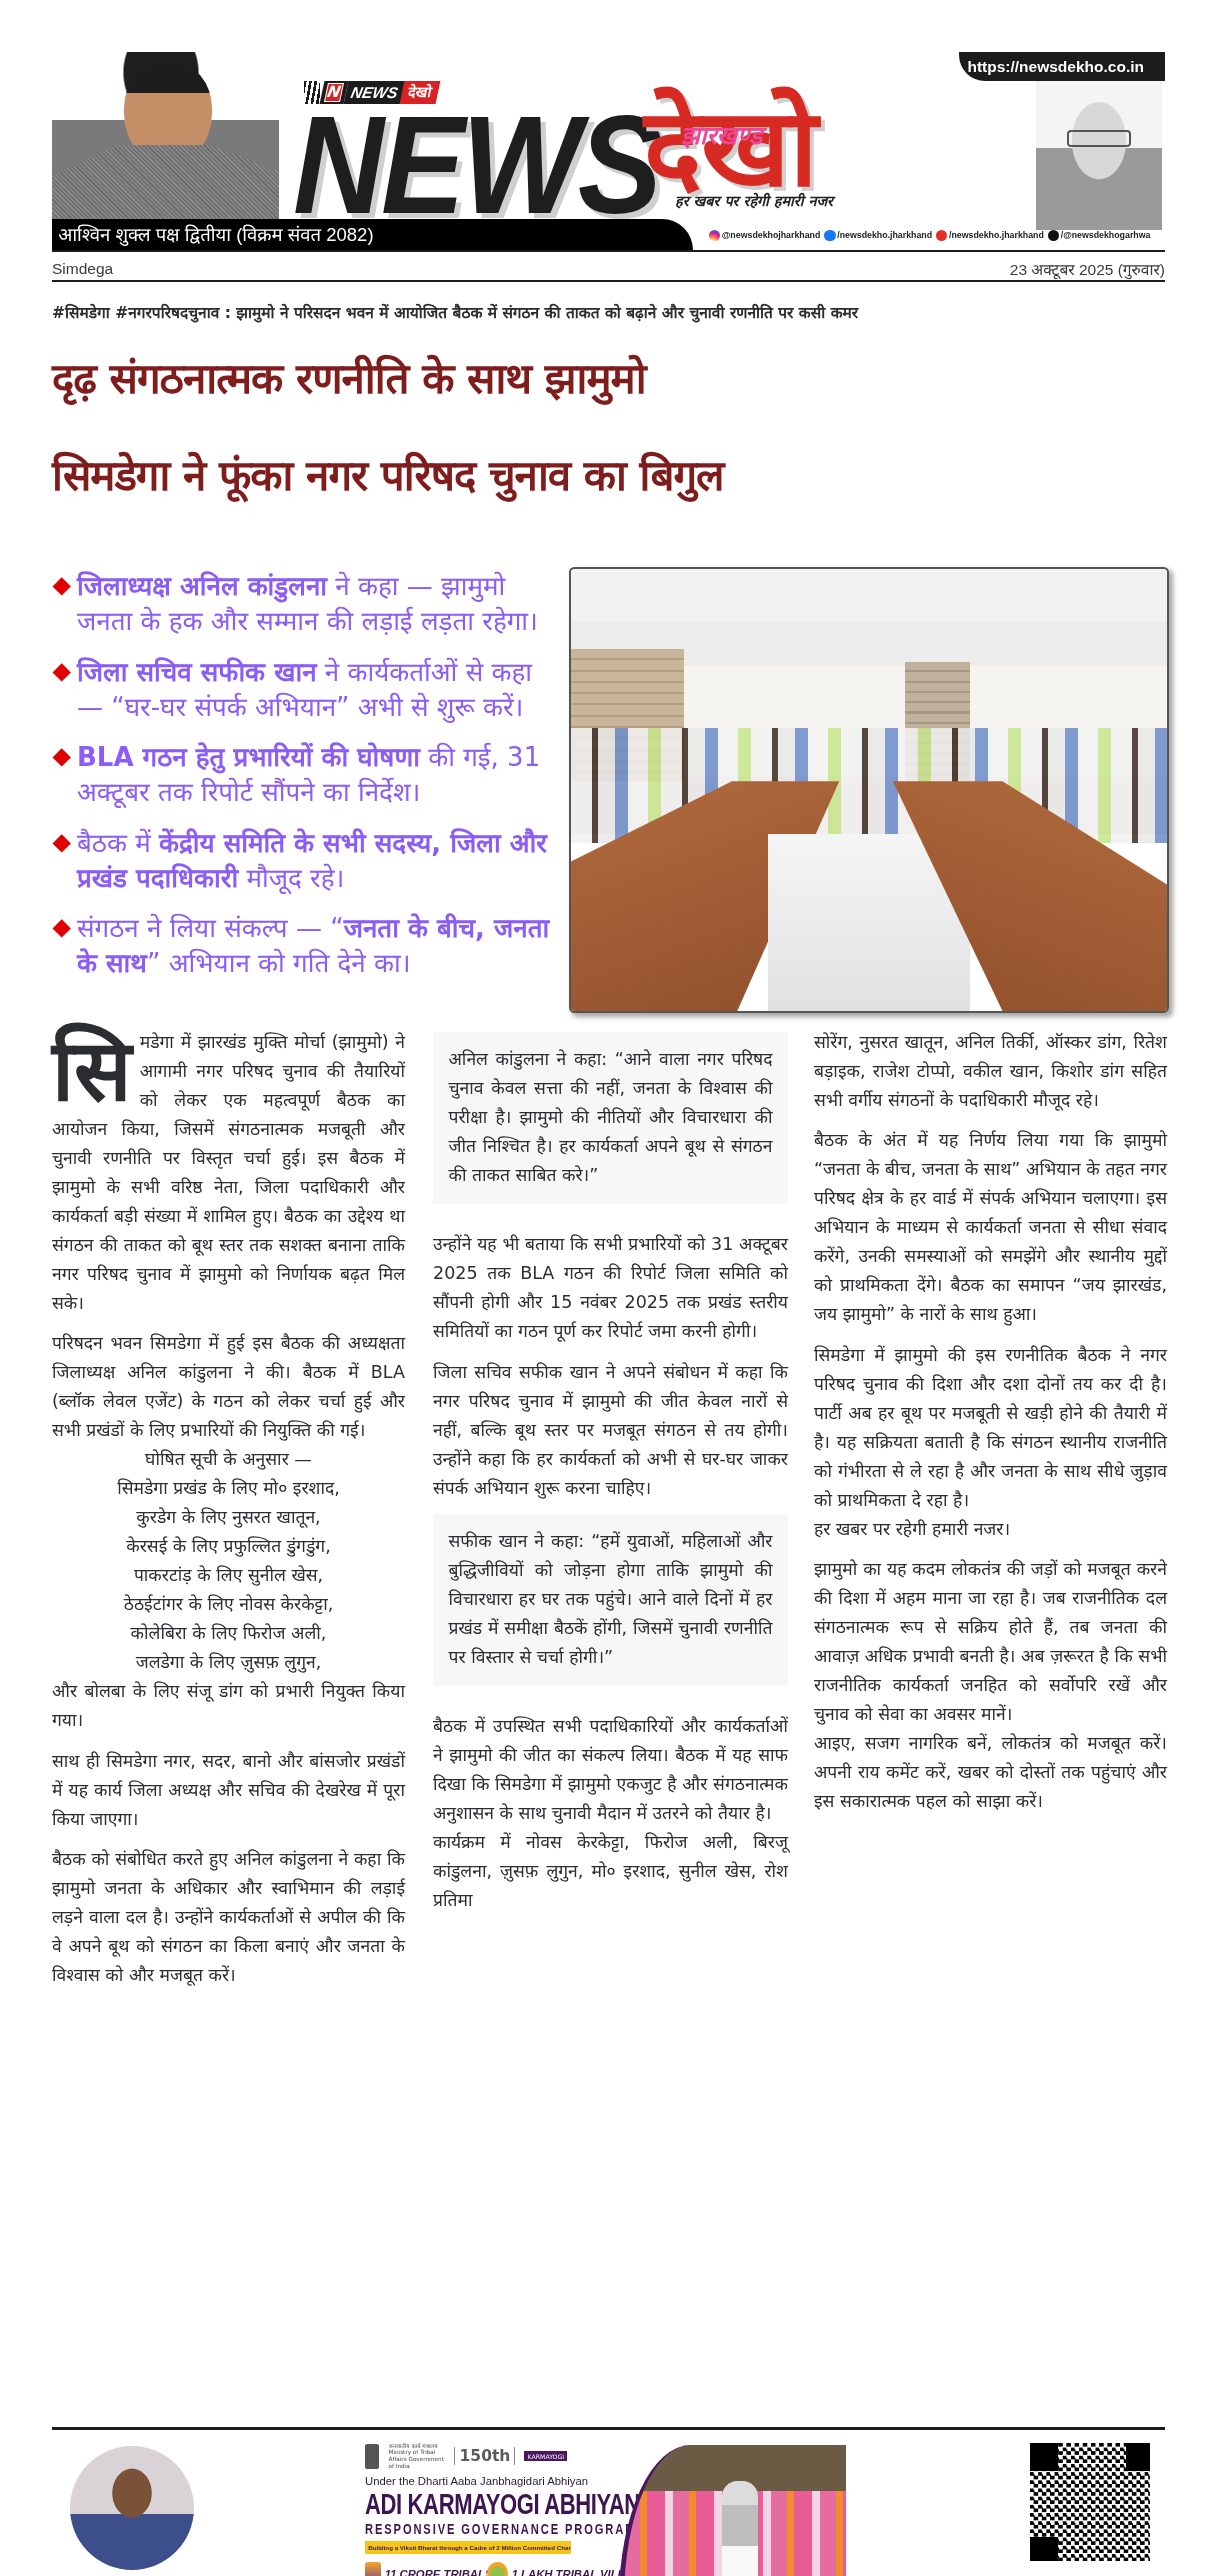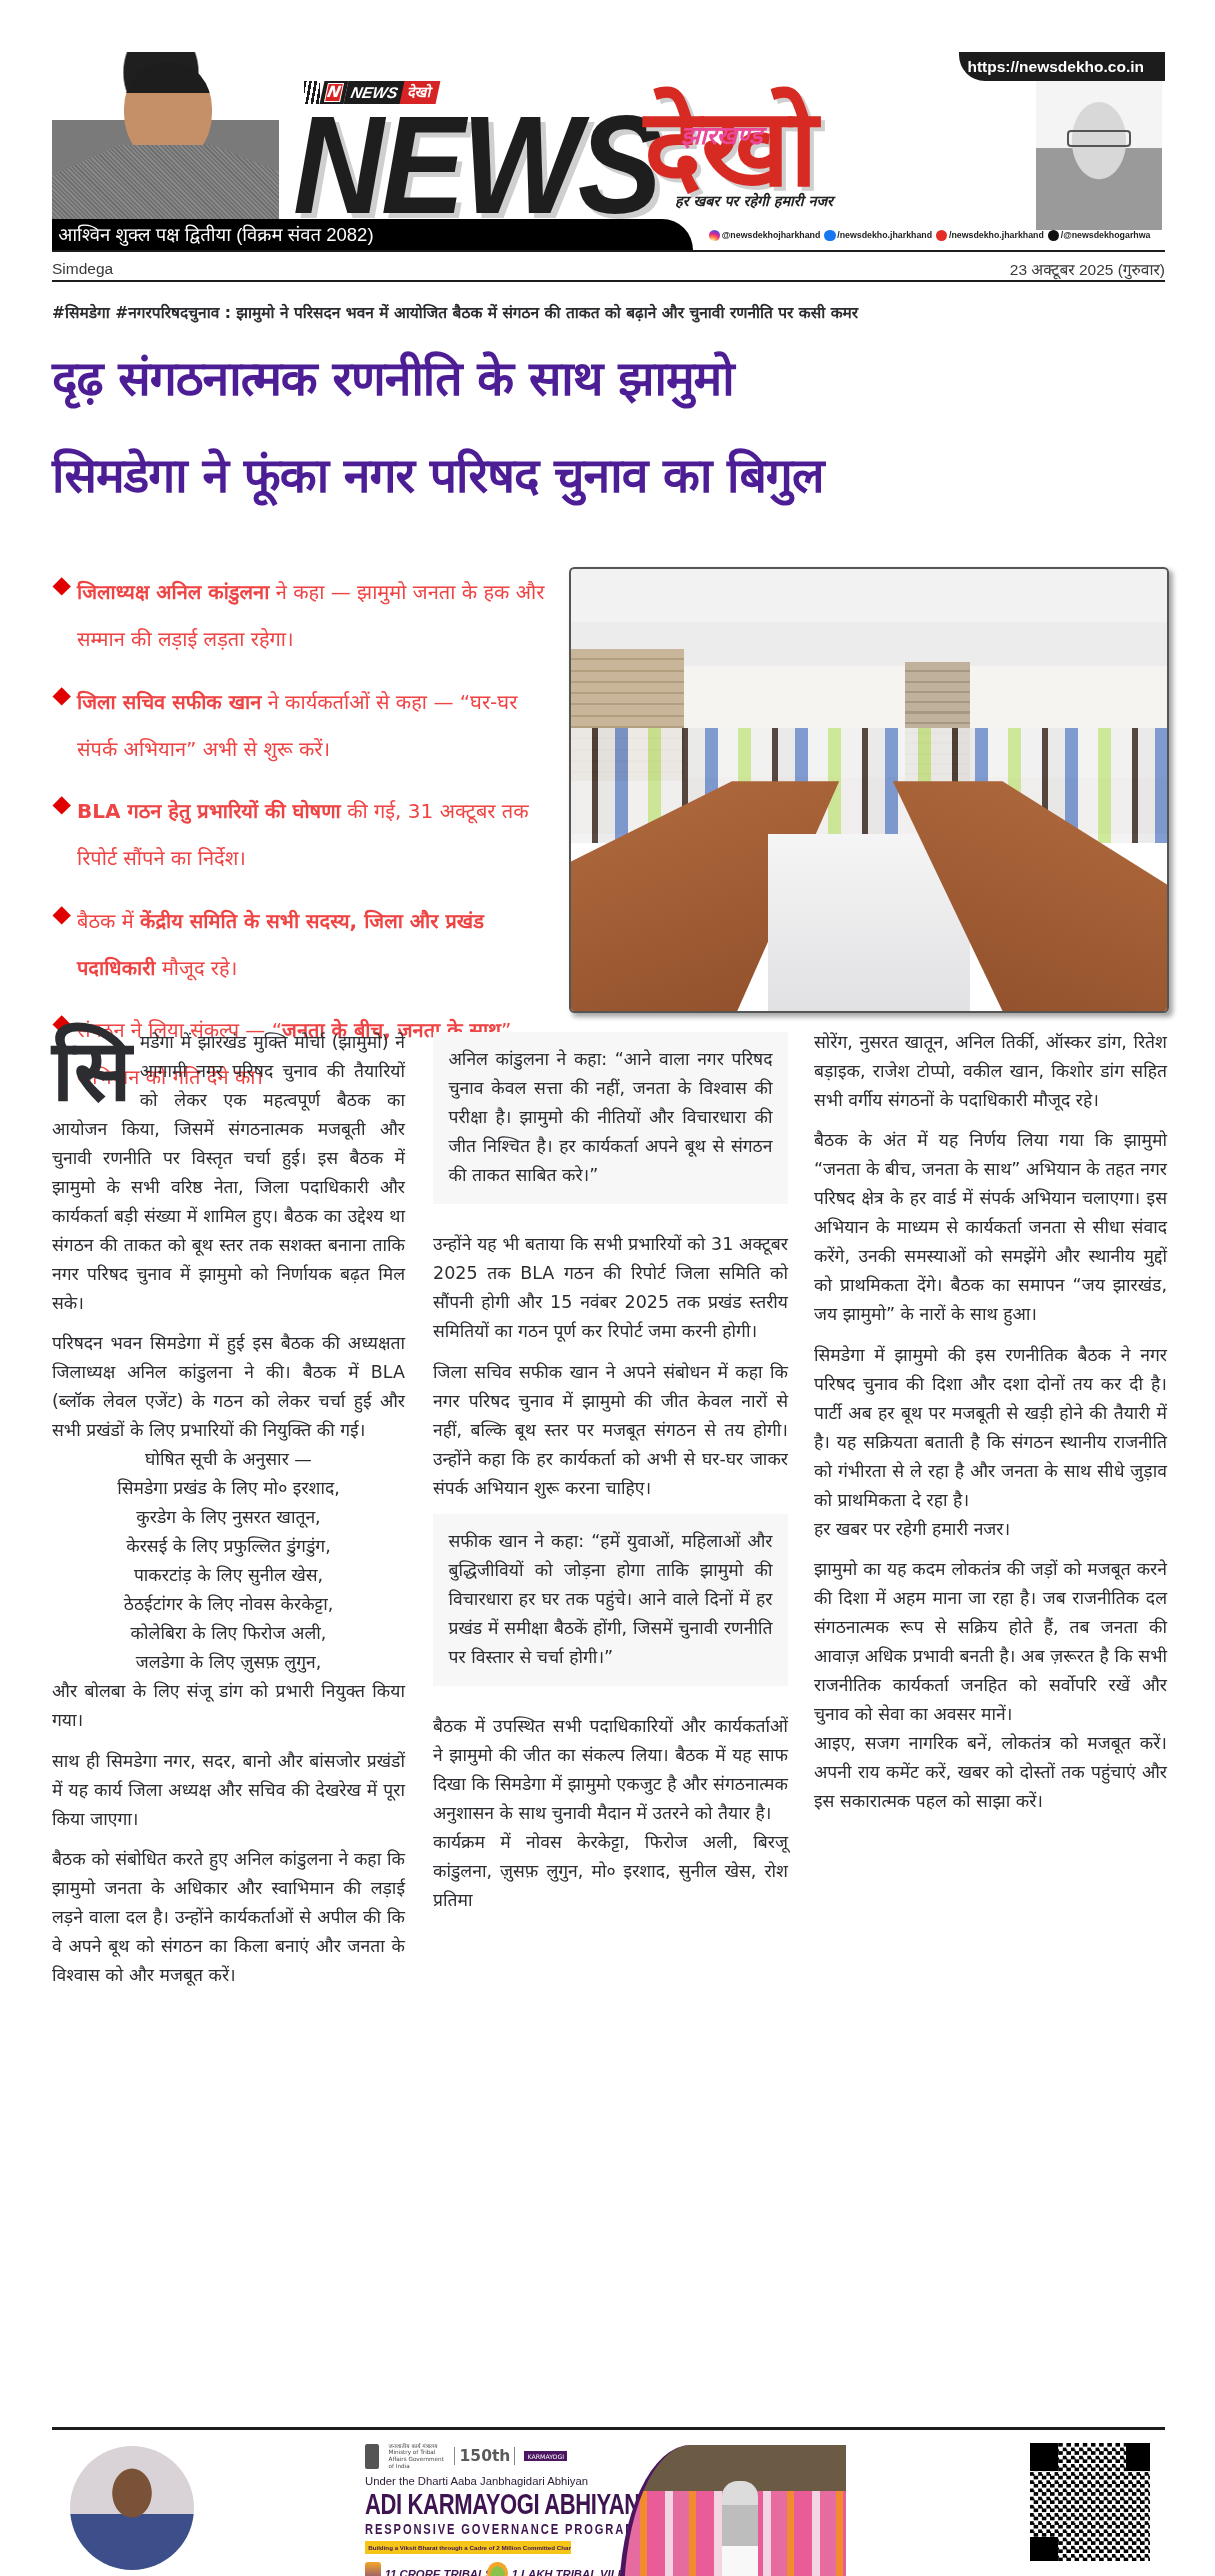--- a/index.html
+++ b/index.html
@@ -54,25 +54,25 @@
   .ico-yt { background: #e52d27; }
   .ico-x { background: #111; }
   .masthead-rule { position: absolute; left: 0; top: 201px; width: 1113px; height: 2.1px; background: #1d1c1c; }
 
   .dateline { position: absolute; left: 52px; top: 257px; width: 1113px; height: 23px; font-size: 15.5px; color: #3a3a3a;
     display:flex; justify-content: space-between; align-items:center; font-family: "Liberation Sans", sans-serif; }
   .dateline-rule { position: absolute; left: 52px; top: 280px; width: 1113px; height: 2.1px; background: #1d1c1c; }
 
   
   .kicker { position: absolute; left: 52px; top: 301px; width: 1113px; font-size: 15.5px; font-weight: bold; color: #2b2d31; white-space: nowrap; overflow: hidden; }
-  .headline { position: absolute; left: 52px; top: 330px; width: 1113px; font-size: 48px; line-height: 97px; font-weight: bold; color: #4c1d95; letter-spacing: -1px; }
+  .headline { position: absolute; left: 52px; top: 330px; width: 1113px; font-size: 42px; line-height: 97px; font-weight: bold; color: #7f1d1d; letter-spacing: -1px; }
 
   
   .highlights { position: absolute; left: 52px; top: 569px; width: 510px; list-style: none; }
-  .highlights li { position: relative; padding-left: 25px; font-size: 20px; line-height: 47px; margin-bottom: 15.5px; color: #ef4444; }
+  .highlights li { position: relative; padding-left: 25px; font-size: 26px; line-height: 35px; margin-bottom: 15.5px; color: #8b5cf6; }
   .highlights li .diamond { position: absolute; left: 3.1px; top: 11.3px; width: 13.4px; height: 13.4px; background: #e00000; transform: rotate(45deg); }
   .highlights li b { font-weight: bold; }
 
   .lead-photo { position: absolute; left: 569px; top: 567px; width: 600px; height: 446px; border: 2.1px solid #555; border-radius: 5.2px;
     box-shadow: 3.1px 3.1px 5.2px rgba(0,0,0,0.35); overflow: hidden;
     background:
       linear-gradient(180deg, #f2f2f2 0 12%, #ececec 12% 22%, #f6f4f0 22% 47%, transparent 47%),
       linear-gradient(180deg, transparent 47%, #e7e0da 47% 60%, transparent 60%); }
   .lead-photo .table-l { position:absolute; left:0; top:48%; width:45%; height:52%; background: linear-gradient(160deg,#b36b3e,#8f4f2b); clip-path: polygon(60% 0,100% 0,62% 100%,0 100%,0 35%); }
   .lead-photo .table-r { position:absolute; right:0; top:48%; width:46%; height:52%; background: linear-gradient(200deg,#b36b3e,#8f4f2b); clip-path: polygon(0 0,40% 0,100% 45%,100% 100%,40% 100%); }

